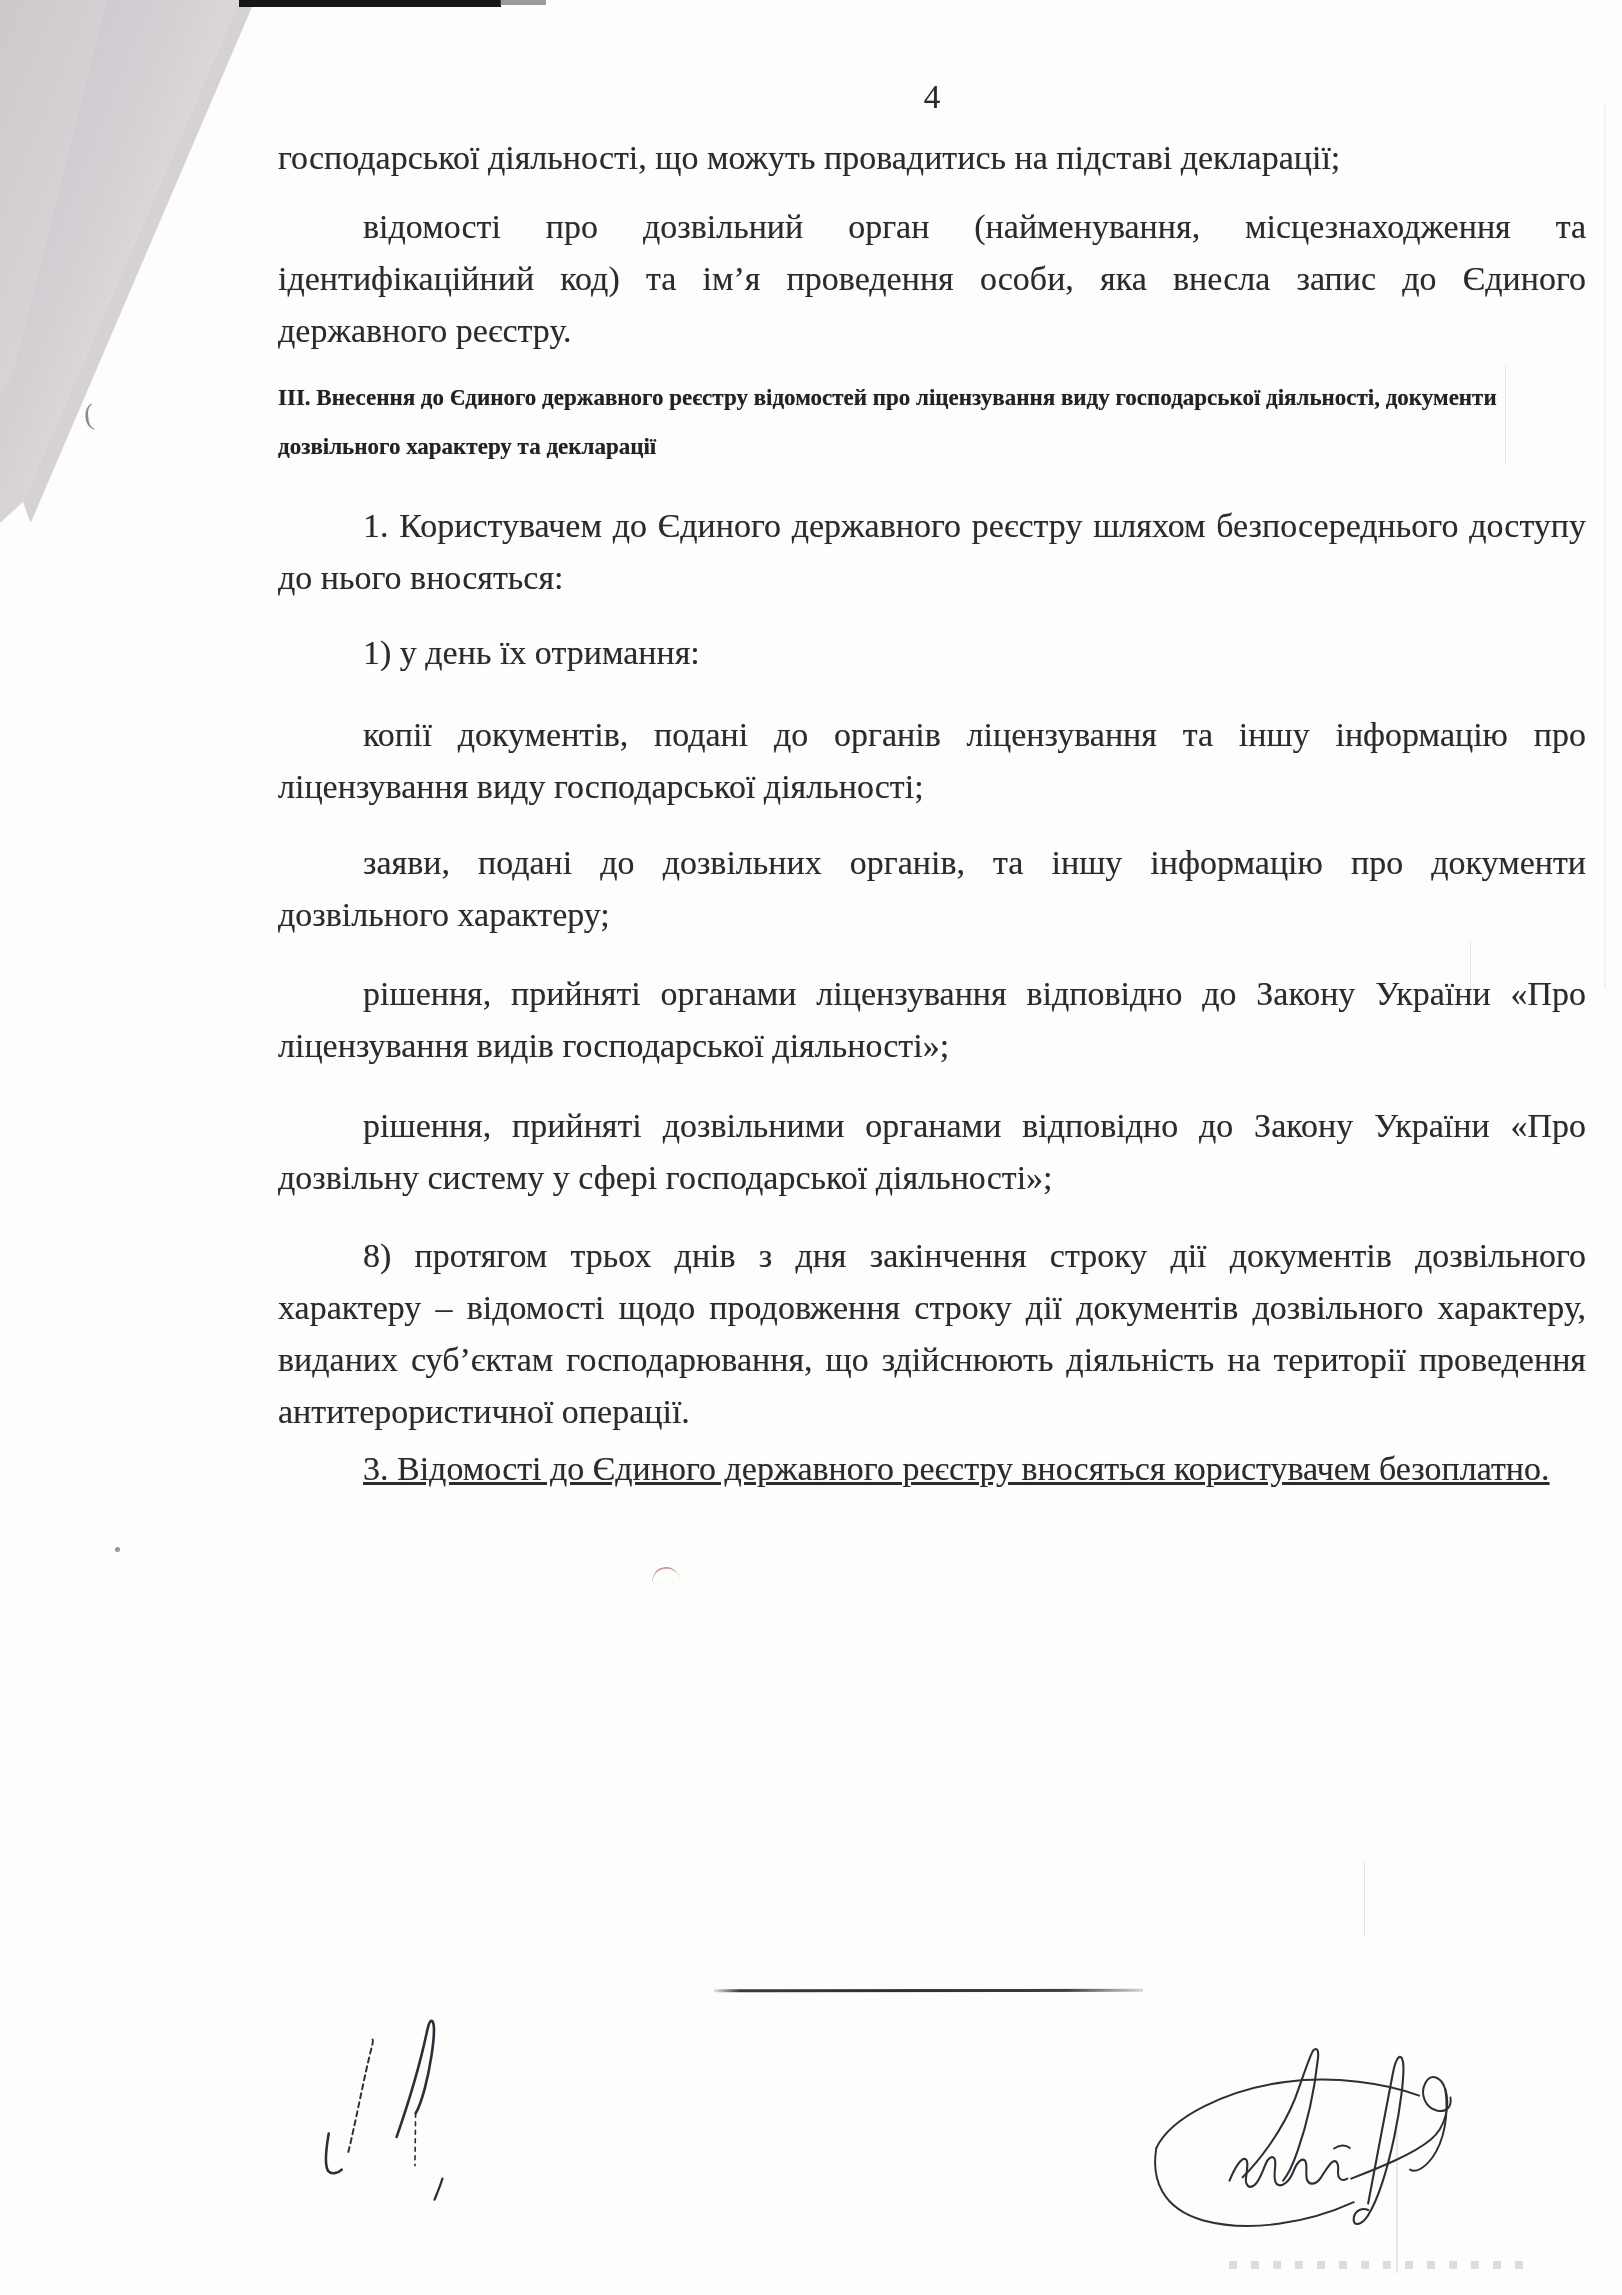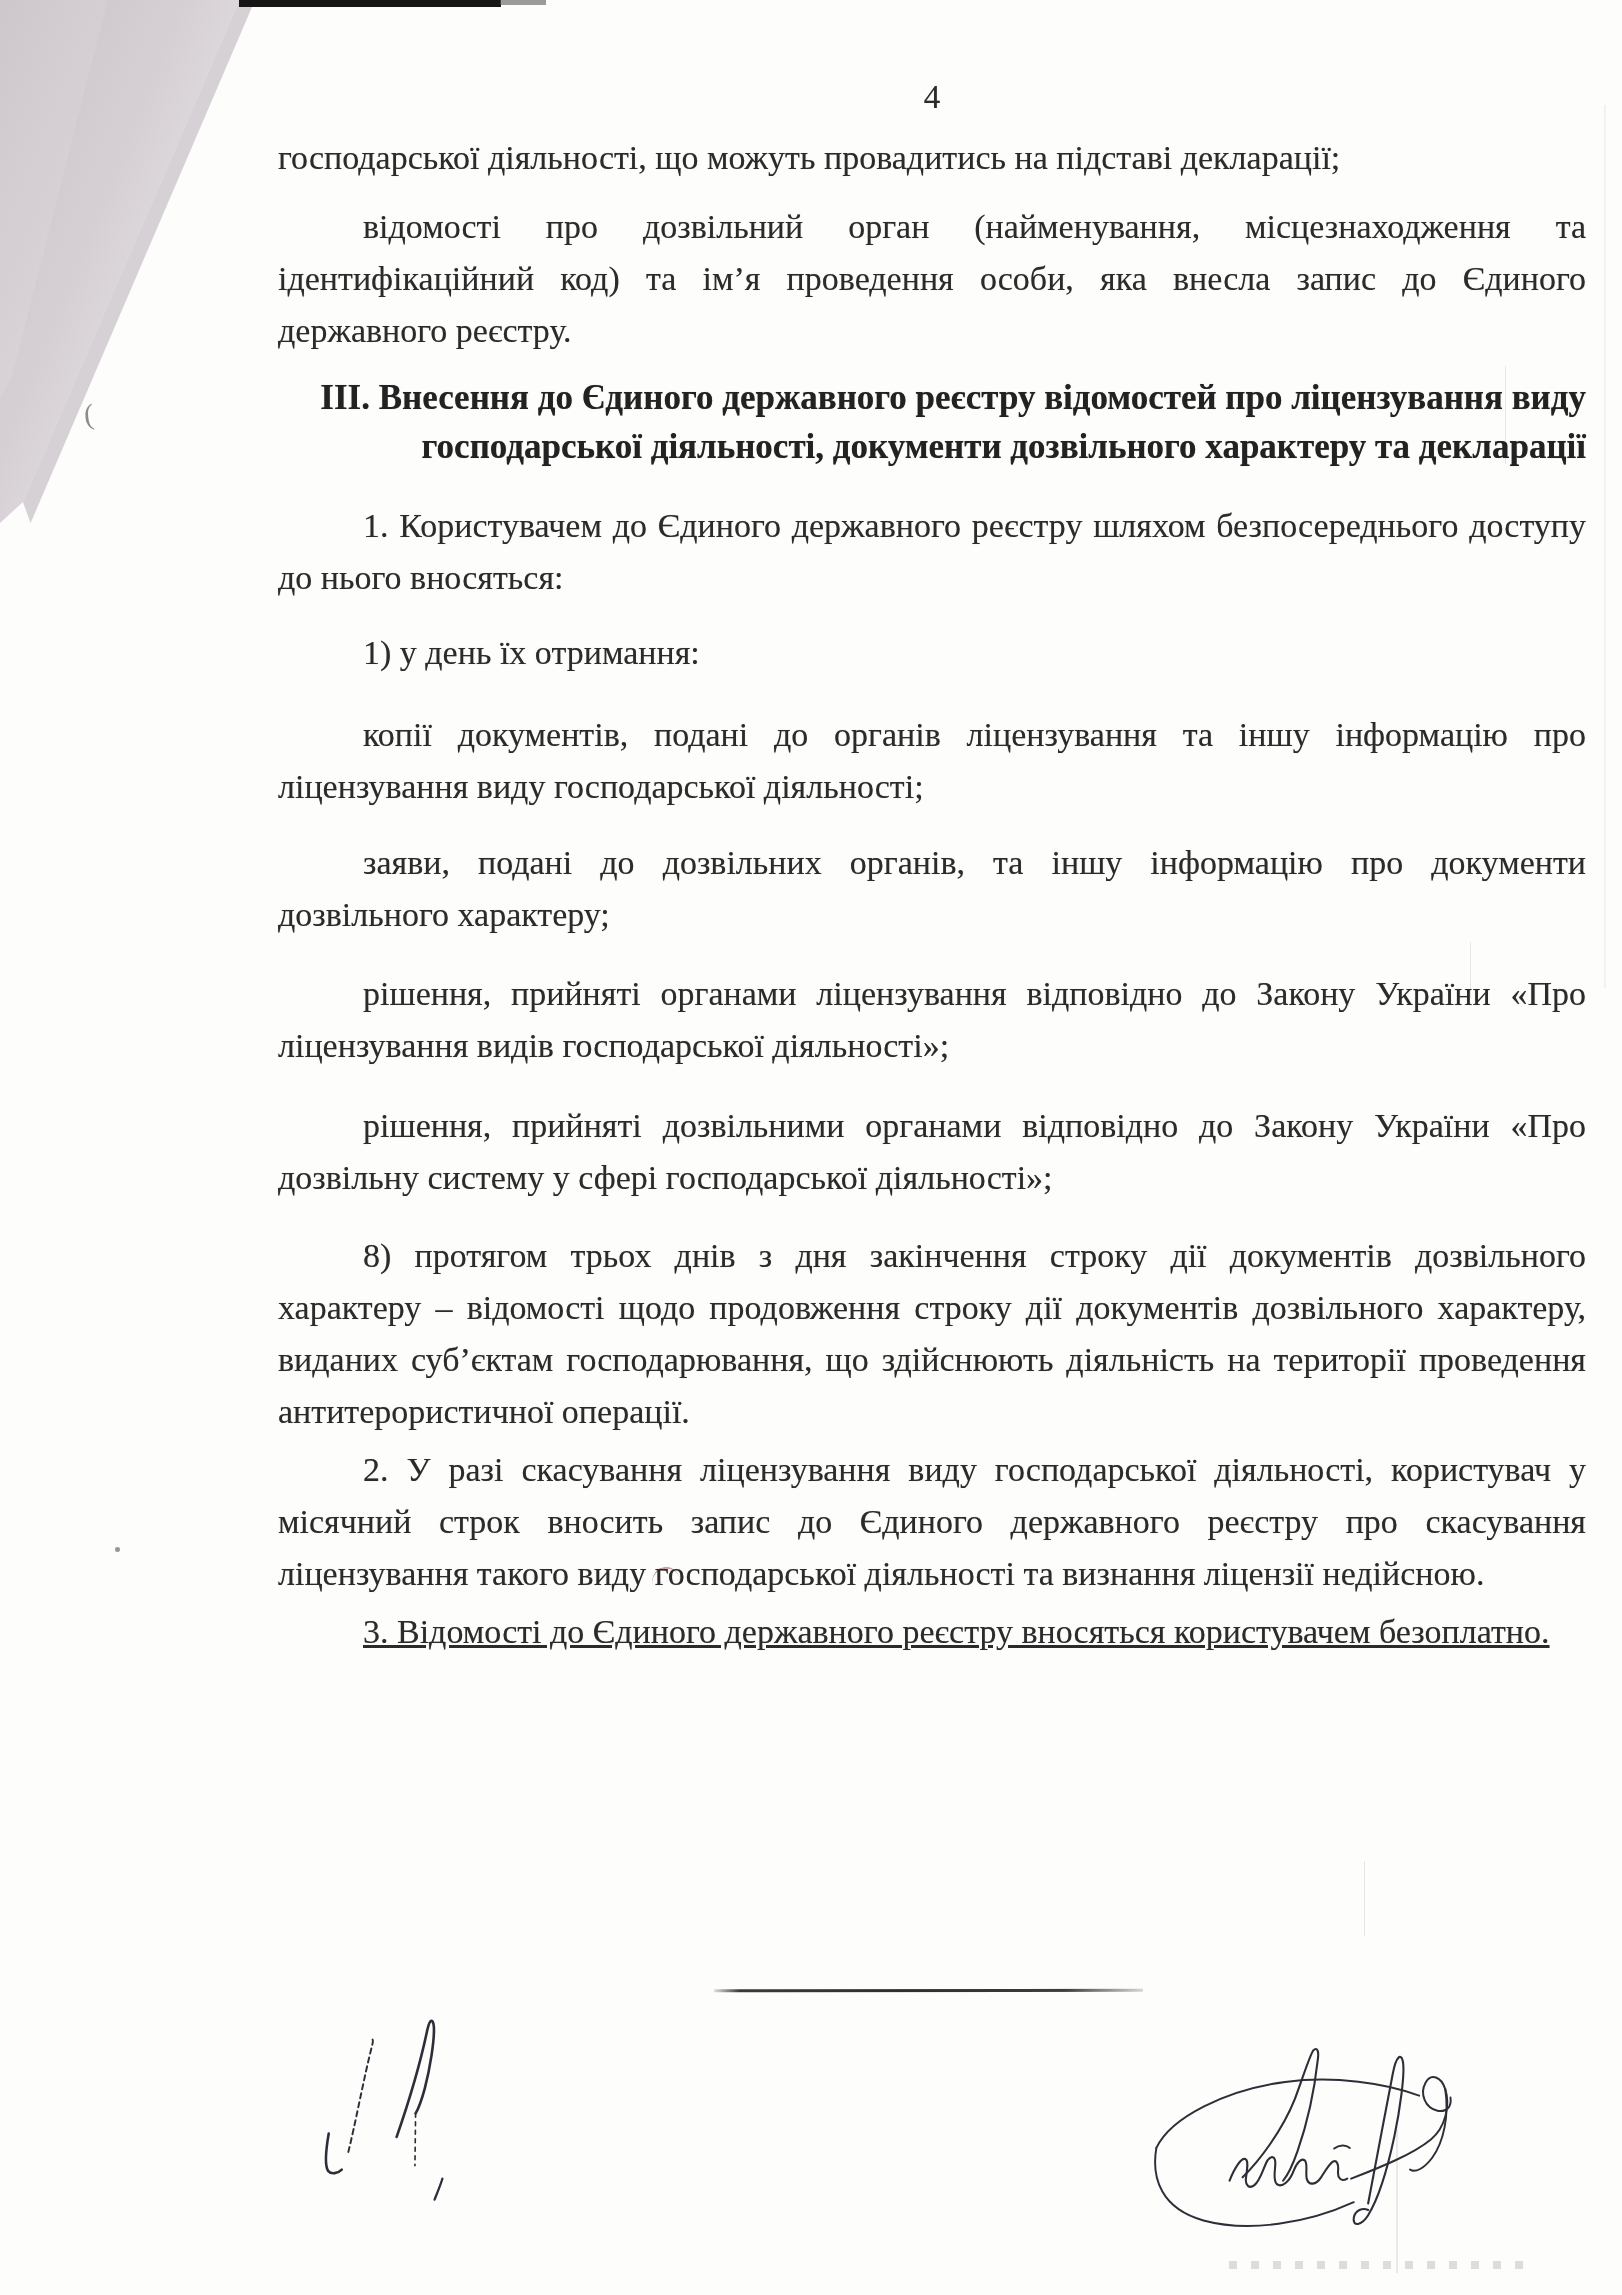--- a/index.html
+++ b/index.html
@@ -49,22 +49,22 @@
   .content{
     position:absolute;left:278px;top:0;width:1308px;
     font-size:34px;line-height:52px;text-align:justify;
     text-shadow:0 0 0.7px rgba(43,43,43,.42);
   }
   .pagenum{padding-top:76px;line-height:42px;font-size:33px;text-align:center;text-indent:0;}
   .content p{margin:0;}
   .indent{text-indent:85px;}
   .noindent{text-indent:0;}
   .heading{
-    font-weight:bold;text-align:right;text-indent:0;
-    font-size:35px;line-height:49px;color:#222;
+    font-weight:bold;text-align:left;text-indent:0;
+    font-size:23px;line-height:49px;color:#222;
     text-shadow:0 0 0.7px rgba(30,30,30,.5);
   }
   .mt22{margin-top:14.4px!important;} .mt26{margin-top:17px!important;}
   .mt24{margin-top:15.7px!important;} .mt45{margin-top:29px!important;}
   .mt35{margin-top:23px!important;} .mt46{margin-top:30px!important;}
   .mt37{margin-top:24px!important;} .mt40{margin-top:26px!important;}
   .mt41{margin-top:27px!important;} .mt43{margin-top:28px!important;}
   .mt39{margin-top:25.5px!important;} .mt10{margin-top:6.5px!important;}
   .mt9{margin-top:5.9px!important;text-decoration:underline;}
   
@@ -104,21 +104,20 @@
 
     <h2 class="heading mt24">ІІІ. Внесення до Єдиного державного реєстру відомостей про ліцензування виду господарської діяльності, документи дозвільного характеру та декларації</h2>
 
     <p class="indent mt45">1. Користувачем до Єдиного державного реєстру шляхом безпосереднього доступу до нього вносяться:</p>
     <p class="indent mt35">1) у день їх отримання:</p>
     <p class="indent mt46">копії документів, подані до органів ліцензування та іншу інформацію про ліцензування виду господарської діяльності;</p>
     <p class="indent mt37">заяви, подані до дозвільних органів, та іншу інформацію про документи дозвільного характеру;</p>
     <p class="indent mt41">рішення, прийняті органами ліцензування відповідно до Закону України «Про ліцензування видів господарської діяльності»;</p>
     <p class="indent mt43">рішення, прийняті дозвільними органами відповідно до Закону України «Про дозвільну систему у сфері господарської діяльності»;</p>
     <p class="indent mt39">8) протягом трьох днів з дня закінчення строку дії документів дозвільного характеру – відомості щодо продовження строку дії документів дозвільного характеру, виданих суб’єктам господарювання, що здійснюють діяльність на території проведення антитерористичної операції.</p>
-    <p class="indent mt10">2. У разі скасування ліцензування виду господарської діяльності, користувач у місячний строк вносить запис до Єдиного державного реєстру про скасування ліцензування такого виду господарської діяльності та визнання ліцензії недійсною.</p>
     <p class="indent mt9">3. Відомості до Єдиного державного реєстру вносяться користувачем безоплатно.</p>
   </div>
 
   <div class="divider"></div>
 
   <svg class="sig" style="left:249px;top:2001px;" width="294" height="294" viewBox="0 0 450 450" aria-hidden="true">
     <path d="M 122 203 C 117 232, 116 252, 121 260 C 126 266, 136 264, 142 258" stroke-width="4"></path>
     <path d="M 152 231 C 162 192, 176 116, 189 66 C 191 58, 188 56, 185 62" stroke-width="3" stroke-dasharray="8 6"></path>
     <path d="M 226 208 C 242 162, 263 92, 273 44 C 277 26, 282 27, 283 40 C 284 60, 277 104, 269 134 C 263 156, 258 167, 255 172" stroke-width="4"></path>
     <path d="M 255 172 L 254 252" stroke-width="2.5" stroke-dasharray="6 7"></path>

